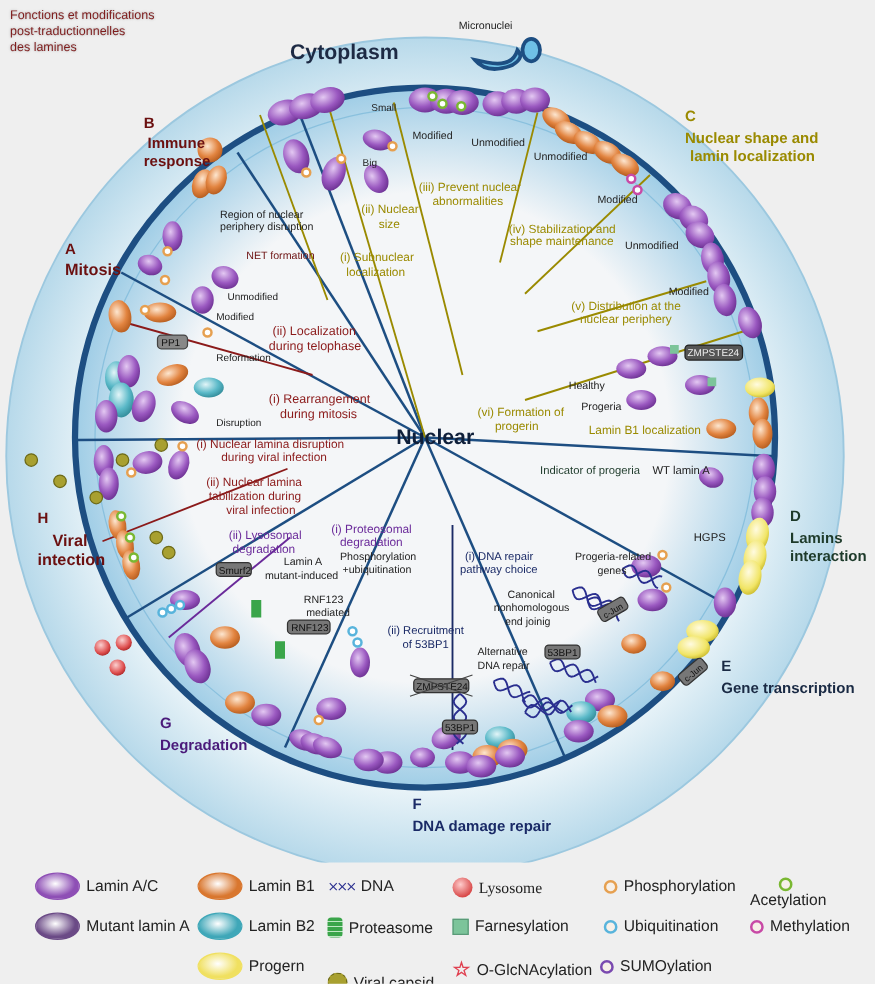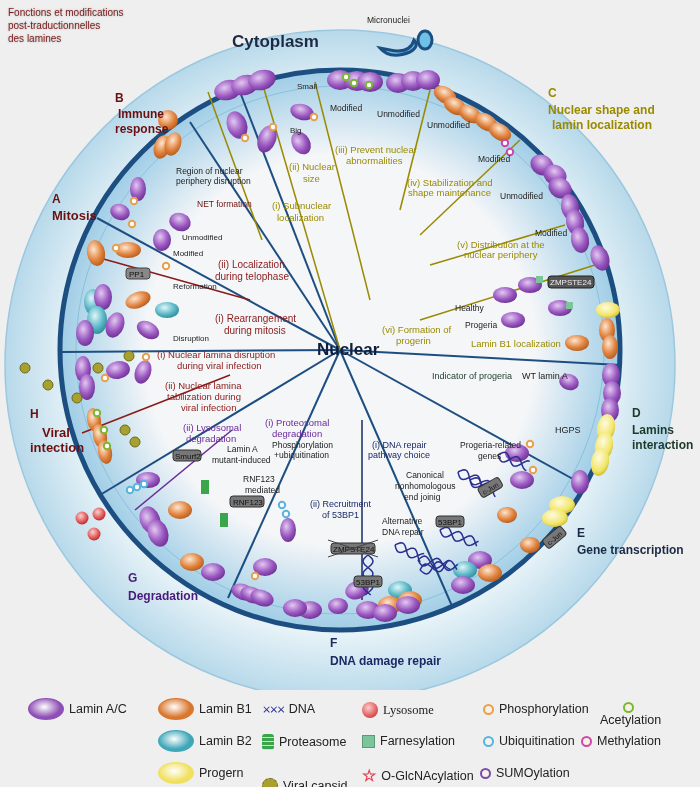--- a/index.html
+++ b/index.html
@@ -409,37 +409,41 @@
       <span>Lysosome</span>
     </div>
     <div class="lg-item" style="left: 483px; top: 12px;">
       <span class="lg-sw dot" style="border: 2.5px solid rgb(230, 160, 80); background: rgb(247, 240, 232);"></span>
       <span>Phosphorylation</span>
     </div>
     <div class="lg-item" style="left: 600px; top: 12px; flex-direction: column;">
       <span class="lg-sw dot" style="border: 2.5px solid rgb(122, 184, 50); background: rgb(247, 240, 232);"></span>
       <span>Acetylation</span>
     </div>
+    <div class="lg-item" style="left: 28px; top: 40px;">
+      <span class="lg-sw ell" style="background: radial-gradient(at 45% 40%, rgb(255, 255, 255) 0%, rgb(107, 74, 134) 60%, rgb(107, 74, 134) 100%); border: 1px solid rgb(107, 74, 134);"></span>
+      <span>Mutant lamin A</span>
+    </div>
     <div class="lg-item" style="left: 158px; top: 40px;">
       <span class="lg-sw ell" style="background: radial-gradient(at 45% 40%, rgb(255, 255, 255) 0%, rgb(63, 167, 184) 60%, rgb(63, 167, 184) 100%); border: 1px solid rgb(63, 167, 184);"></span>
       <span>Lamin B2</span>
     </div>
     <div class="lg-item" style="left: 262px; top: 44px;">
       <span class="lg-sw" style="width: 12px; height: 16px; background: repeating-linear-gradient(rgb(58, 165, 74) 0px, rgb(58, 165, 74) 3px, rgb(191, 232, 196) 3px, rgb(191, 232, 196) 4px); border-radius: 3px;"></span>
       <span>Proteasome</span>
     </div>
     <div class="lg-item" style="left: 362px; top: 44px;">
       <span class="lg-sw sq" style="background: rgb(124, 196, 154); border: 1px solid rgb(90, 154, 120);"></span>
       <span>Farnesylation</span>
     </div>
     <div class="lg-item" style="left: 483px; top: 44px;">
       <span class="lg-sw dot" style="border: 2.5px solid rgb(88, 180, 220); background: rgb(247, 240, 232);"></span>
       <span>Ubiquitination</span>
     </div>
-    <div class="lg-item" style="left: 581px; top: 44px;">
+    <div class="lg-item" style="left: 600px; top: 44px;">
       <span class="lg-sw dot" style="border: 2.5px solid rgb(200, 74, 166); background: rgb(247, 240, 232);"></span>
       <span>Methylation</span>
     </div>
     <div class="lg-item" style="left: 158px; top: 72px;">
       <span class="lg-sw ell" style="background: radial-gradient(at 45% 40%, rgb(255, 255, 255) 0%, rgb(240, 224, 96) 60%, rgb(240, 224, 96) 100%); border: 1px solid rgb(240, 224, 96);"></span>
       <span>Progern</span>
     </div>
     <div class="lg-item" style="left: 262px; top: 88px;">
       <span class="lg-sw dot" style="width: 16px; height: 16px; background: rgb(168, 160, 48); border: 1px dashed rgb(109, 106, 24);"></span>
       <span>Viral capsid</span>

